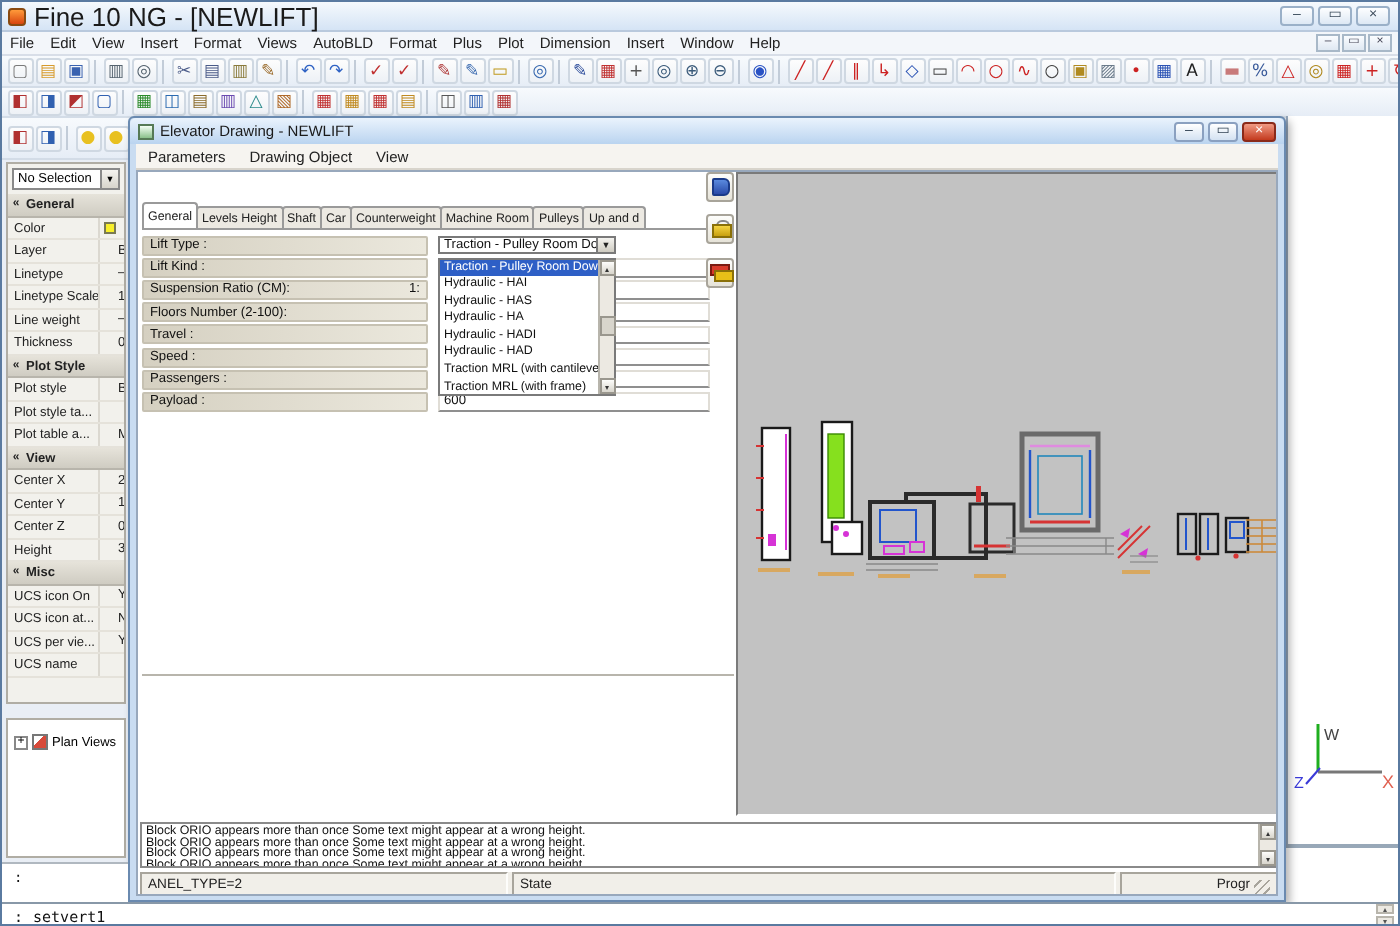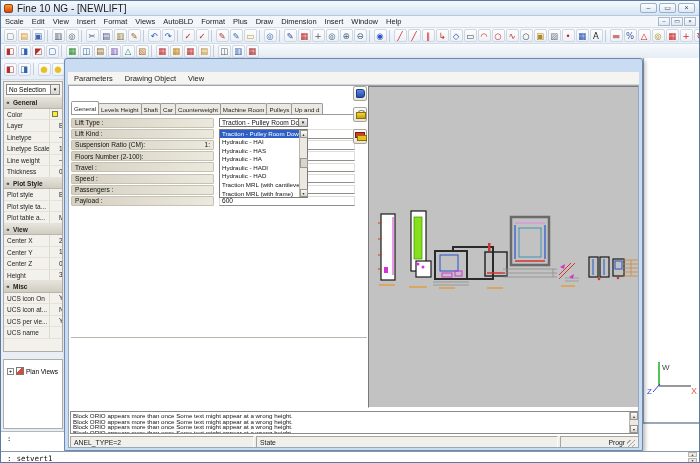--- a/index.html
+++ b/index.html
@@ -2,21 +2,21 @@
 <html><head>
 <meta charset="utf-8">
 <style>
 *{margin:0;padding:0;box-sizing:border-box}
 body{background:#888;font-family:"Liberation Sans",sans-serif}
 .app{position:relative;width:700px;height:463px;background:#e9eef5;overflow:hidden;border:1px solid #5a7aa0}
 
 
 .titlebar{position:absolute;top:0;left:0;right:0;height:15px;background:linear-gradient(#f5f9fd,#d5e4f5);display:flex;align-items:center;border-bottom:1px solid #b9c9dd}
 .title-icon{width:9px;height:9px;margin:0 4px 0 3px;background:linear-gradient(#ff9a3a,#d8450f);border:1px solid #8a4a10;border-radius:2px}
-.title-text{font-size:10px;color:#1a1a1a}
+.title-text{font-size:13px;color:#1a1a1a}
 .win-btns{margin-left:auto;display:flex;gap:2px;padding-right:4px}
 .win-btn{width:17px;height:10px;font-size:7px;line-height:8px;text-align:center;color:#3a4a5a;background:linear-gradient(#fdfeff,#dde8f4);border:1px solid #9ab0c8;border-radius:2px}
 .menubar{position:absolute;top:15px;left:0;right:0;height:12px;background:#f3f6fa;border-bottom:1px solid #d8dee8;display:flex;align-items:center;font-size:7.5px;color:#222}
 .menu-item{padding:0 4px}
 .mdi-btns{margin-left:auto;display:flex;gap:1px;padding-right:3px}
 .mdi-btn{width:12px;height:9px;font-size:6px;line-height:7px;text-align:center;background:linear-gradient(#fafcff,#dfe8f2);border:1px solid #a8b8c8;color:#445}
 
 .tb{position:absolute;left:0;right:0;display:flex;align-items:center;background:linear-gradient(#f7fafd,#e6edf6);border-bottom:1px solid #d3dce7;padding-left:2px}
 .tb1{top:27px;height:16px}
 .tb2{top:43px;height:15px}
@@ -114,30 +114,30 @@
     <span class="title-text">Fine 10 NG - [NEWLIFT]</span>
     <span class="win-btns">
       <span class="win-btn">–</span>
       <span class="win-btn">▭</span>
       <span class="win-btn">×</span>
     </span>
   </div>
 
   <div class="menubar">
 
-  <span class="menu-item">Scale</span>
+  <span class="menu-item">File</span>
       <span class="menu-item">Edit</span>
       <span class="menu-item">View</span>
       <span class="menu-item">Insert</span>
       <span class="menu-item">Format</span>
       <span class="menu-item">Views</span>
       <span class="menu-item">AutoBLD</span>
       <span class="menu-item">Format</span>
       <span class="menu-item">Plus</span>
-      <span class="menu-item">Draw</span>
+      <span class="menu-item">Plot</span>
       <span class="menu-item">Dimension</span>
       <span class="menu-item">Insert</span>
       <span class="menu-item">Window</span>
       <span class="menu-item">Help</span>
     </div>
   <div class="mdi-btns" style="position:absolute;top:16px;right:0;z-index:2">
     <span class="mdi-btn">–</span>
     <span class="mdi-btn">▭</span>
     <span class="mdi-btn">×</span>
   </div>
@@ -433,20 +433,29 @@
       <line x1="12" y1="26" x2="44" y2="26" stroke="#777" stroke-width="1.5"></line>
       <line x1="6" y1="32" x2="13" y2="24" stroke="#3a3ad8" stroke-width="1"></line>
       <text x="15" y="10" font-size="8" fill="#444" font-family="Liberation Sans,sans-serif">W</text>
       <text x="44" y="34" font-size="9" fill="#e06050" font-family="Liberation Sans,sans-serif">X</text>
       <text x="0" y="34" font-size="8" fill="#3a3ad8" font-family="Liberation Sans,sans-serif">Z</text>
     </svg>
   </div>
   <div class="cmd-right"></div>
 
   <div class="dialog">
+    <div class="dlg-title">
+      <span class="dlg-icon"></span>
+      <span class="dlg-title-text">Elevator Drawing - NEWLIFT</span>
+      <span class="dlg-btns">
+        <span class="dlg-btn">–</span>
+        <span class="dlg-btn">▭</span>
+        <span class="dlg-btn close">×</span>
+      </span>
+    </div>
     <div class="dlg-menu">
 
     <span class="dlg-menu-item">Parameters</span>
         <span class="dlg-menu-item">Drawing Object</span>
         <span class="dlg-menu-item">View</span>
       </div>
 
     <div class="dlg-body">
 
       <div class="side-btn" style="top:0">

